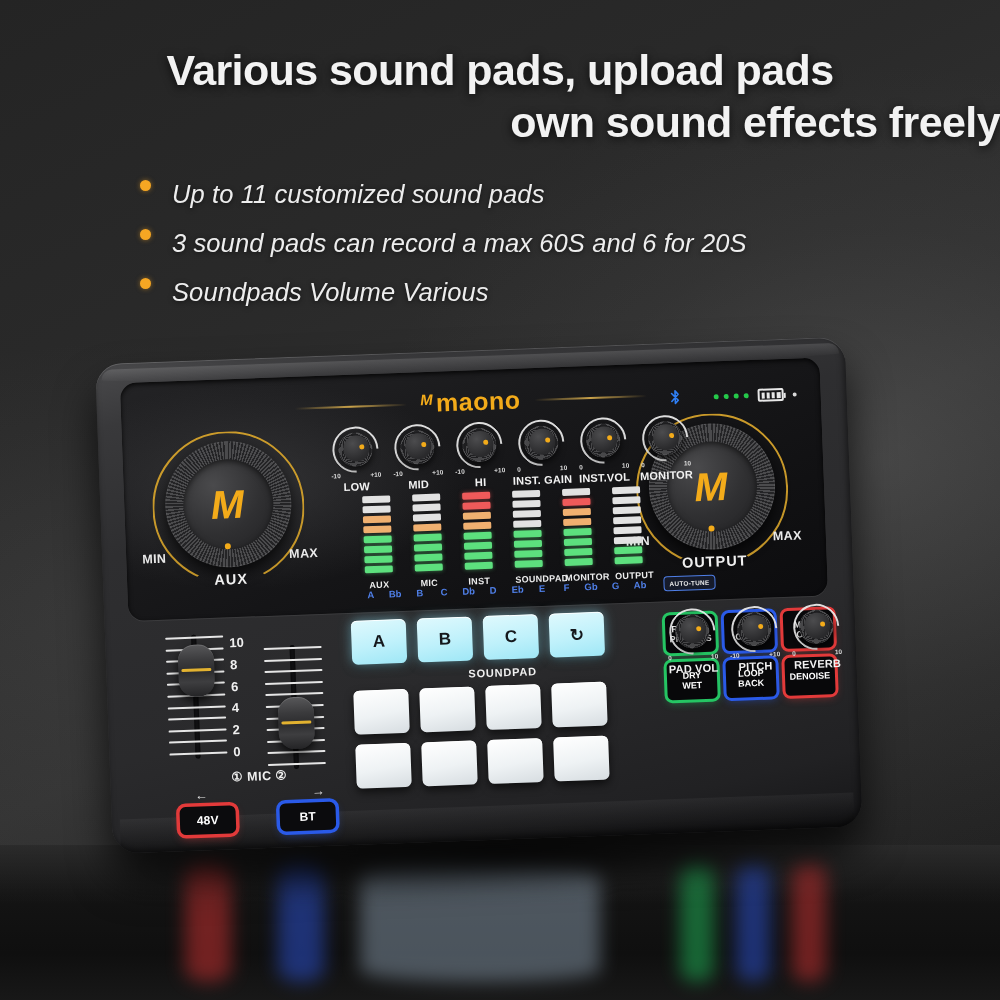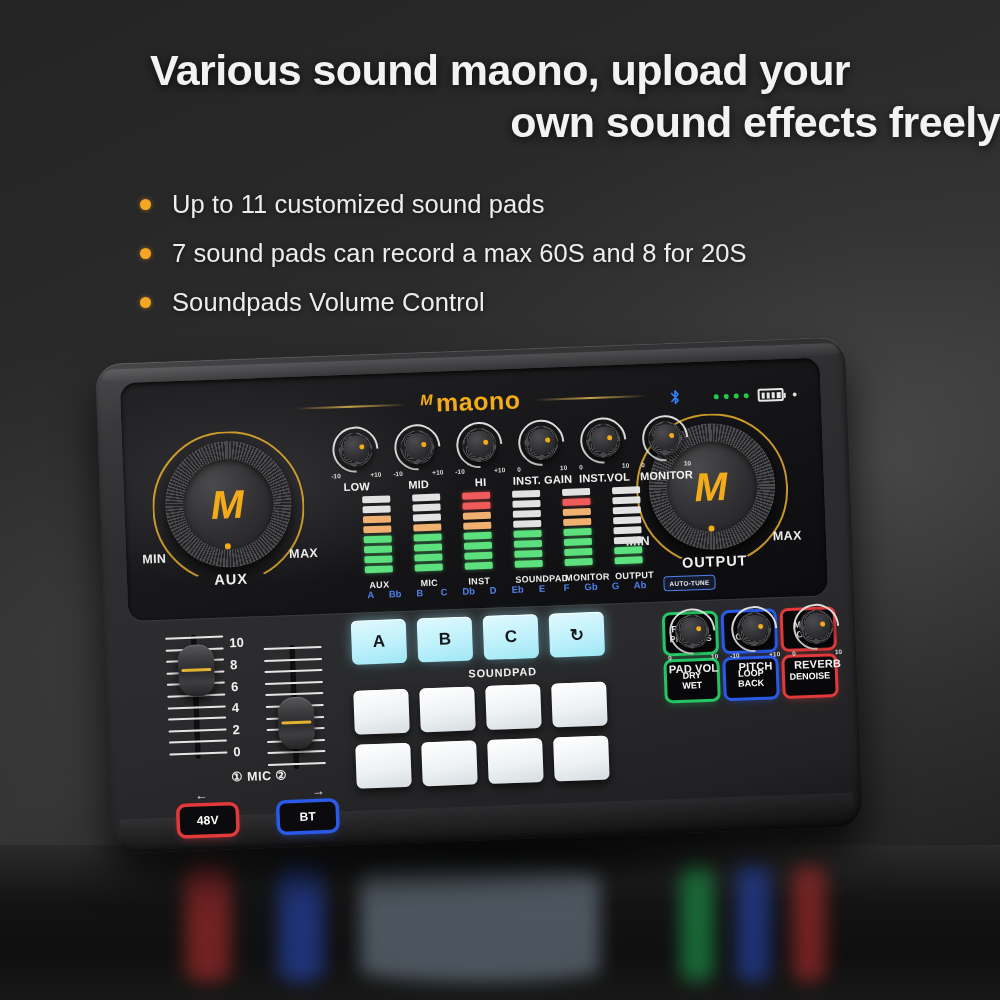--- a/index.html
+++ b/index.html
@@ -34,22 +34,22 @@
     letter-spacing: -0.6px;
     text-shadow: 0 2px 10px rgba(0,0,0,0.75);
   }
   .headline .l2 { display: block; text-align: right; }
 
   
   .bullets {
     position: absolute; top: 180px; left: 140px; width: 790px;
   }
   .bullet {
-    display: flex; align-items: center;
-    height: 48px; margin-bottom: 1px;
+    display: flex; 
+    height: 48px; margin-bottom: 1px; font-style: italic;
   }
   .bullet .dot {
     width: 11px; height: 11px; border-radius: 50%;
     background: #f5a623; flex: none; margin-right: 21px;
     box-shadow: 0 0 5px rgba(245,166,35,0.5);
   }
   .bullet .txt {
     color: #ededed; font-size: 25.5px; font-weight: 400;
     letter-spacing: 0.1px; text-shadow: 0 1px 5px rgba(0,0,0,0.6);
   }
@@ -317,36 +317,36 @@
 <div class="floor-sheen"></div>
 
 <div class="refl" style="left:185px;width:46px;background:#c23030;"></div>
 <div class="refl" style="left:278px;width:46px;background:#2a4ec8;"></div>
 <div class="refl" style="left:360px;width:240px;background:#9fb4c8;opacity:.42;"></div>
 <div class="refl" style="left:680px;width:34px;background:#1fae55;"></div>
 <div class="refl" style="left:736px;width:34px;background:#2a4ec8;"></div>
 <div class="refl" style="left:792px;width:34px;background:#c23030;"></div>
 
 <h1 class="headline">
-  <span>Various sound maono, upload your</span>
+  <span>Various sound pads, upload pads</span>
   <span class="l2">own sound effects freely</span>
 </h1>
 
 <ul class="bullets">
   <li class="bullet">
     <span class="dot"></span>
     <span class="txt">Up to 11 customized sound pads</span>
   </li>
   <li class="bullet">
     <span class="dot"></span>
-    <span class="txt">7 sound pads can record a max 60S and 8 for 20S</span>
+    <span class="txt">3 sound pads can record a max 60S and 6 for 20S</span>
   </li>
   <li class="bullet">
     <span class="dot"></span>
-    <span class="txt">Soundpads Volume Control</span>
+    <span class="txt">Soundpads Volume Various</span>
   </li>
 </ul>
 
 <div class="device-wrap">
   <div class="device-shadow"></div>
 
   <div class="device-body">
     <div class="body-hl"></div>
     <div class="body-lip"></div>
 

